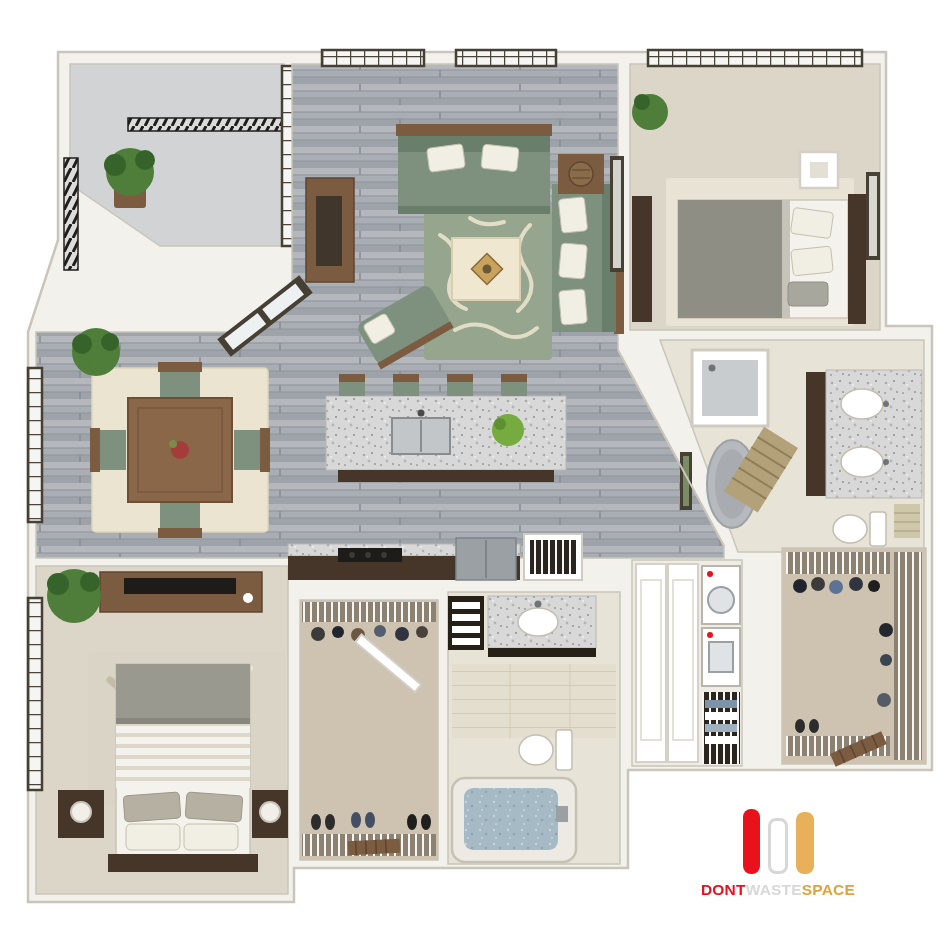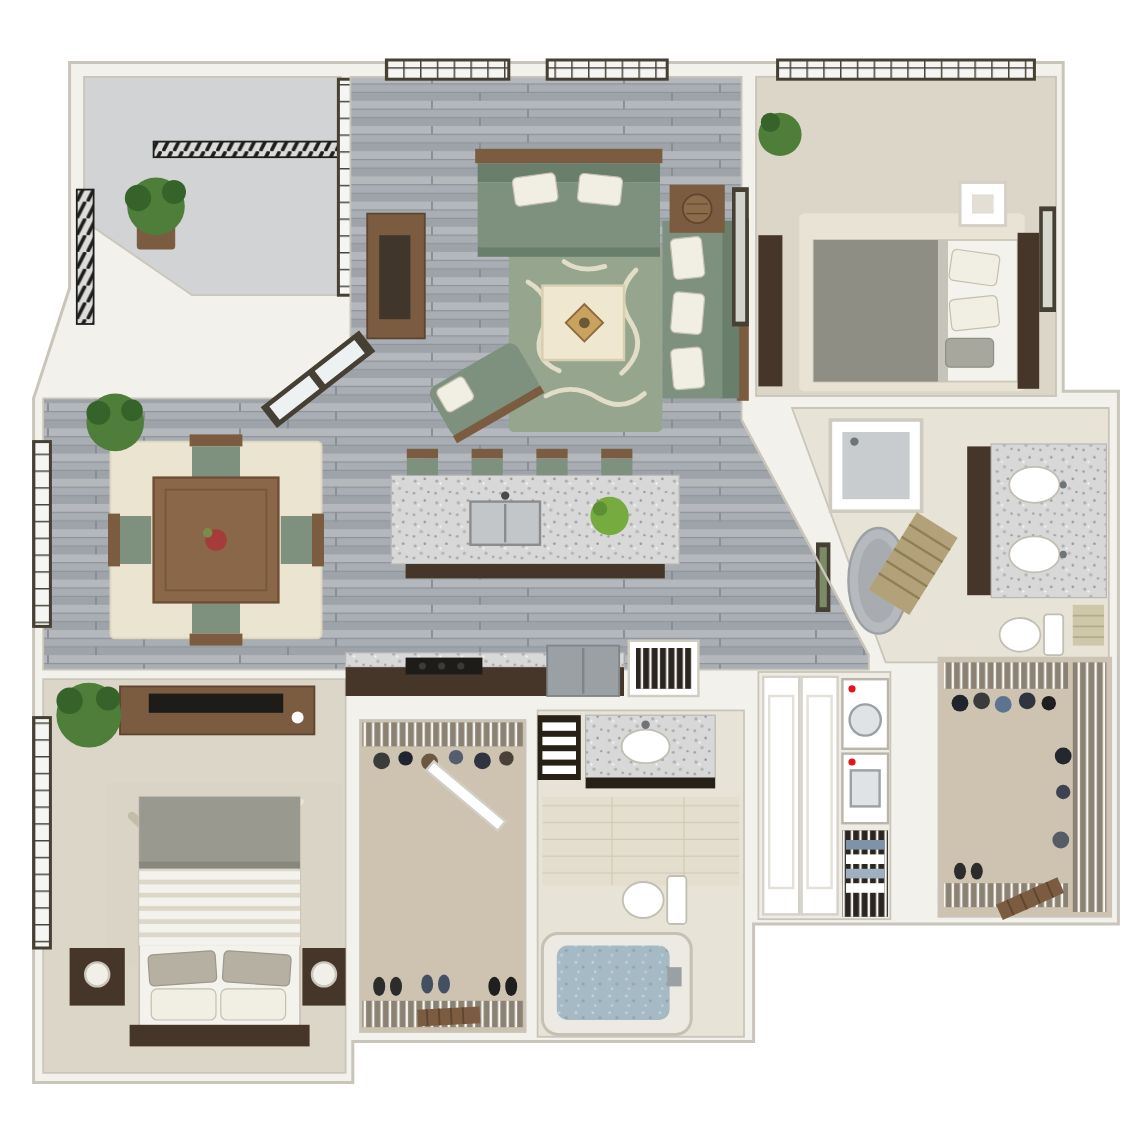--- a/index.html
+++ b/index.html
@@ -437,13 +437,23 @@
         <ellipse cx="814" cy="726" rx="5" ry="7" fill="#2c2c2c"></ellipse>
     <g transform="rotate(-24 858 748)">
       <rect x="830" y="742" width="56" height="14" class="wd"></rect>
       <path d="M840,742 v14 M852,742 v14 M864,742 v14 M876,742 v14" stroke="#5d4530" stroke-width="1.5"></path>
     </g>
   </g>
 
   <line x1="618" y1="350" x2="724" y2="546" stroke="var(--wall-edge)" stroke-width="2"></line>
 </svg>
 
+<div class="logo">
+  <div class="logo-bars">
+    <span class="bar bar-red"></span>
+    <span class="bar bar-white"></span>
+    <span class="bar bar-gold"></span>
+  </div>
+  <div class="logo-text">
+    <span class="lt-red">DONT</span><span class="lt-gray">WASTE</span><span class="lt-gold">SPACE</span>
+  </div>
 </div>
+</div>
 
 </body></html>

